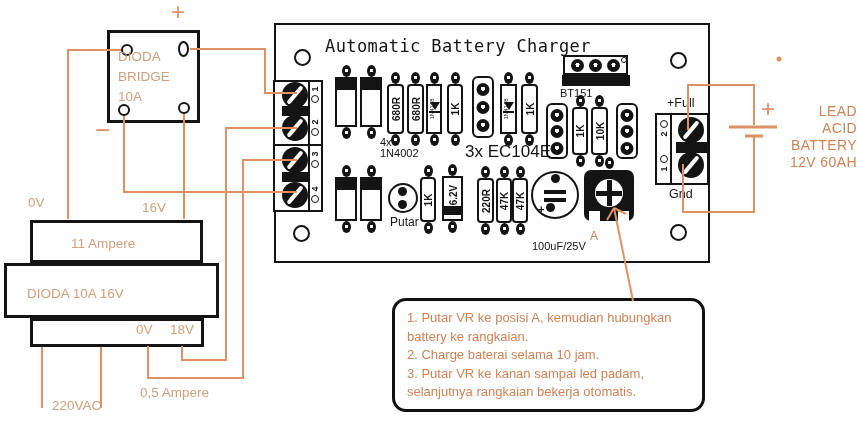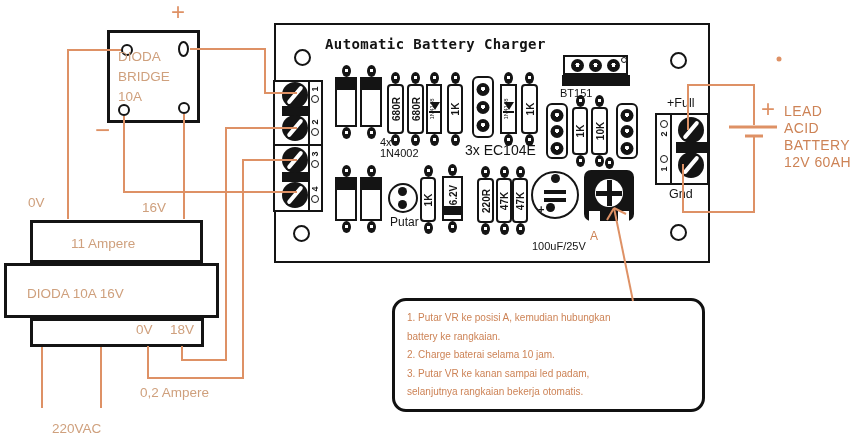--- a/index.html
+++ b/index.html
@@ -4,21 +4,21 @@
 <style>
   * { box-sizing: border-box; margin:0; padding:0; }
   html,body { background:#fff; }
   .stage { position:relative; width:857px; height:441px; background:#fff;
            font-family:"Liberation Sans",sans-serif; overflow:hidden; color:#141414; }
   
   .box  { position:absolute; border:3px solid #141414; background:transparent; }
   .pcb  { position:absolute; left:274px; top:23px; width:436px; height:240px;
           border:2px solid #141414; background:#fff; }
   .pcb-title { position:absolute; font-family:"DejaVu Sans Mono",monospace;
-          font-size:14px; font-weight:700; letter-spacing:.4px; white-space:nowrap; }
+          font-size:17px; font-weight:400; letter-spacing:.4px; white-space:nowrap; }
   .hole { position:absolute; width:17px; height:17px; border:2px solid #141414;
           border-radius:50%; background:#fff; }
   
   .comp { position:absolute; background:#fff; border:2px solid #141414; }
   .res  { border-radius:4px; }
   .pads::before, .pads::after { content:""; position:absolute; left:50%; margin-left:-4.5px;
           width:9px; height:12px; border-radius:50%;
           background:radial-gradient(circle at 50% 45%, #fff 0 1.5px, #141414 1.6px); }
   .pads::before { top:-14px; } .pads::after { bottom:-14px; }
   .padtop::before { content:""; position:absolute; left:50%; margin-left:-4.5px; top:-13px;
@@ -40,27 +40,27 @@
            background:#fff; transform:rotate(40deg); border-radius:2px; }
   .tnum  { position:absolute; width:13px; text-align:center; }
   .ring  { display:block; width:8px; height:8px; border:1px solid #141414; border-radius:50%;
            margin:1px auto; }
   .digit { display:block; font-size:9px; font-weight:600; transform:rotate(-90deg); height:10px; }
   .block-line { position:absolute; background:#141414; }
   
   .bterm { position:absolute; border:2px solid #141414; border-radius:50%; background:#fff; }
   
   .ol { position:absolute; color:var(--orange-light,#cfa07d); font-size:13.5px; white-space:pre-line; }
-  .os { position:absolute; color:var(--orange-strong,#cd8356); font-size:13.5px; white-space:pre-line; }
+  .os { position:absolute; color:var(--orange-strong,#cd8356); font-size:13.5px; white-space:pre-line;text-align:right; }
   .sym { position:absolute; color:var(--wire,#de9165); font-size:24px; line-height:1; font-weight:500; }
   .small-ink { position:absolute; font-size:11px; white-space:pre-line; }
   
   .note { position:absolute; left:392px; top:298px; width:313px; height:114px;
           border:3px solid #111; border-radius:14px; background:#fff; }
-  .note-text { margin:8px 12px; font-size:10px; line-height:18.5px;
+  .note-text { margin:8px 12px; font-size:13px; line-height:18.5px;
           color:var(--orange-strong,#cd8356); white-space:pre-line; }
   
   svg.overlay { position:absolute; left:0; top:0; z-index:40; pointer-events:none; }
   .wire { fill:none; stroke:var(--wire,#de9165); stroke-width:2px; }
   .w3   { stroke-width:3px; }
   .wdot { fill:var(--wire,#de9165); }
 </style>
 </head>
 <body>
 
@@ -68,22 +68,22 @@
 
   <div class="box" style="left:30px;top:220px;width:173px;height:43px"></div>
   <div class="box" style="left:4px;top:263px;width:215px;height:55px"></div>
   <div class="box" style="left:30px;top:318px;width:174px;height:29px"></div>
   <div class="ol" style="left:28px;top:195px">0V</div>
   <div class="ol" style="left:142px;top:200px">16V</div>
   <div class="ol" style="left:71px;top:236px">11 Ampere</div>
   <div class="ol" style="left:27px;top:286px">DIODA 10A 16V</div>
   <div class="ol" style="left:136px;top:322px">0V</div>
   <div class="ol" style="left:170px;top:322px">18V</div>
-  <div class="ol" style="left:140px;top:385px">0,2 Ampere</div>
-  <div class="ol" style="left:52px;top:421px">220VAC</div>
+  <div class="ol" style="left:140px;top:385px">0,5 Ampere</div>
+  <div class="ol" style="left:52px;top:398px">220VAC</div>
 
   <div class="box" style="left:107px;top:30px;width:93px;height:93px">
     <span class="bterm" style="left:11px;top:11px;width:12px;height:12px"></span>
     <span class="bterm" style="left:68px;top:8px;width:11px;height:16px"></span>
     <span class="bterm" style="left:8px;top:71px;width:12px;height:12px"></span>
     <span class="bterm" style="left:68px;top:69px;width:12px;height:12px"></span>
     <div class="ol" style="left:8px;top:14px;line-height:20px">DIODA
 BRIDGE 10A</div>
   </div>
   <span class="sym" style="left:171px;top:0px">+</span>
@@ -178,21 +178,21 @@
         <span class="vtext">10K</span>
       </div>
     <div class="comp" style="left:340px;top:78px;width:22px;height:56px;border-radius:6px">
       <span class="ecpad" style="top:4px"></span>
       <span class="ecpad" style="top:20px"></span>
       <span class="ecpad" style="top:37px"></span>
     </div>
 
     <div class="small-ink" style="left:104px;top:112px;line-height:11px">4x
 1N4002</div>
-    <div class="small-ink" style="left:189px;top:117px;font-size:14px">3x EC104E</div>
+    <div class="small-ink" style="left:189px;top:117px;font-size:17px">3x EC104E</div>
 
     <div class="comp pads" style="left:59px;top:152px;width:22px;height:44px">
         <div class="band" style="top:0"></div>
       </div>
     <div class="comp pads" style="left:84px;top:152px;width:22px;height:44px">
         <div class="band" style="top:0"></div>
       </div>
     <div class="comp" style="left:112px;top:158px;width:30px;height:30px;border-radius:50%">
       <span class="dot" style="left:8px;top:2px;width:9px;height:9px"></span>
       <span class="dot" style="left:8px;top:15px;width:9px;height:9px"></span>

